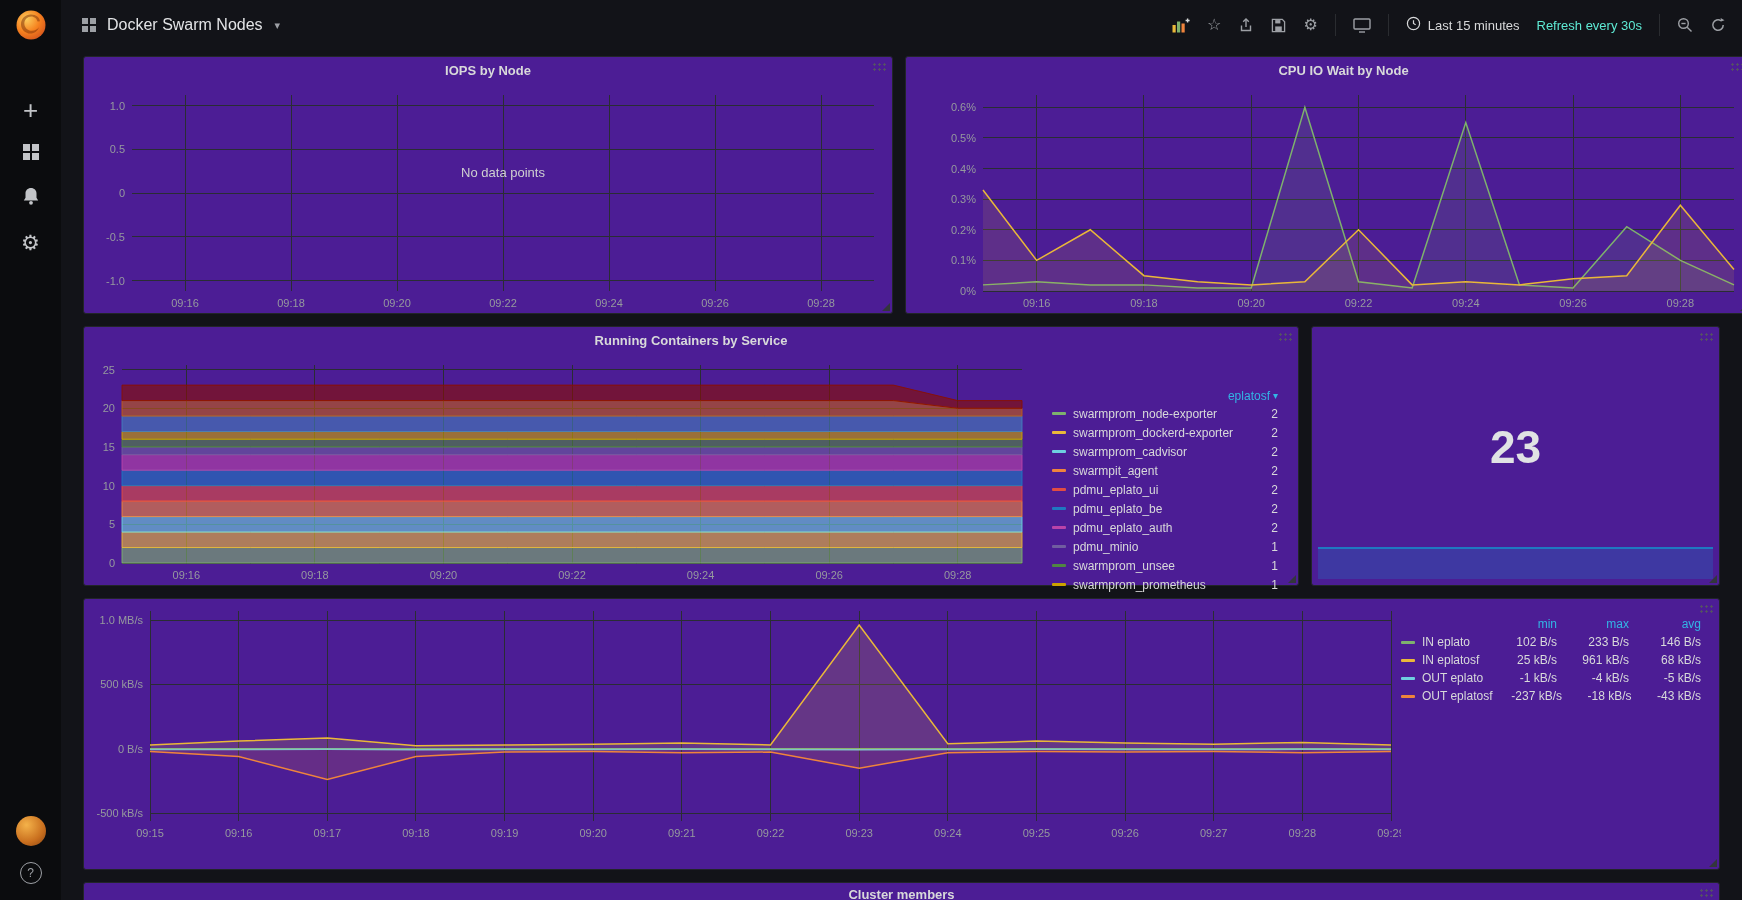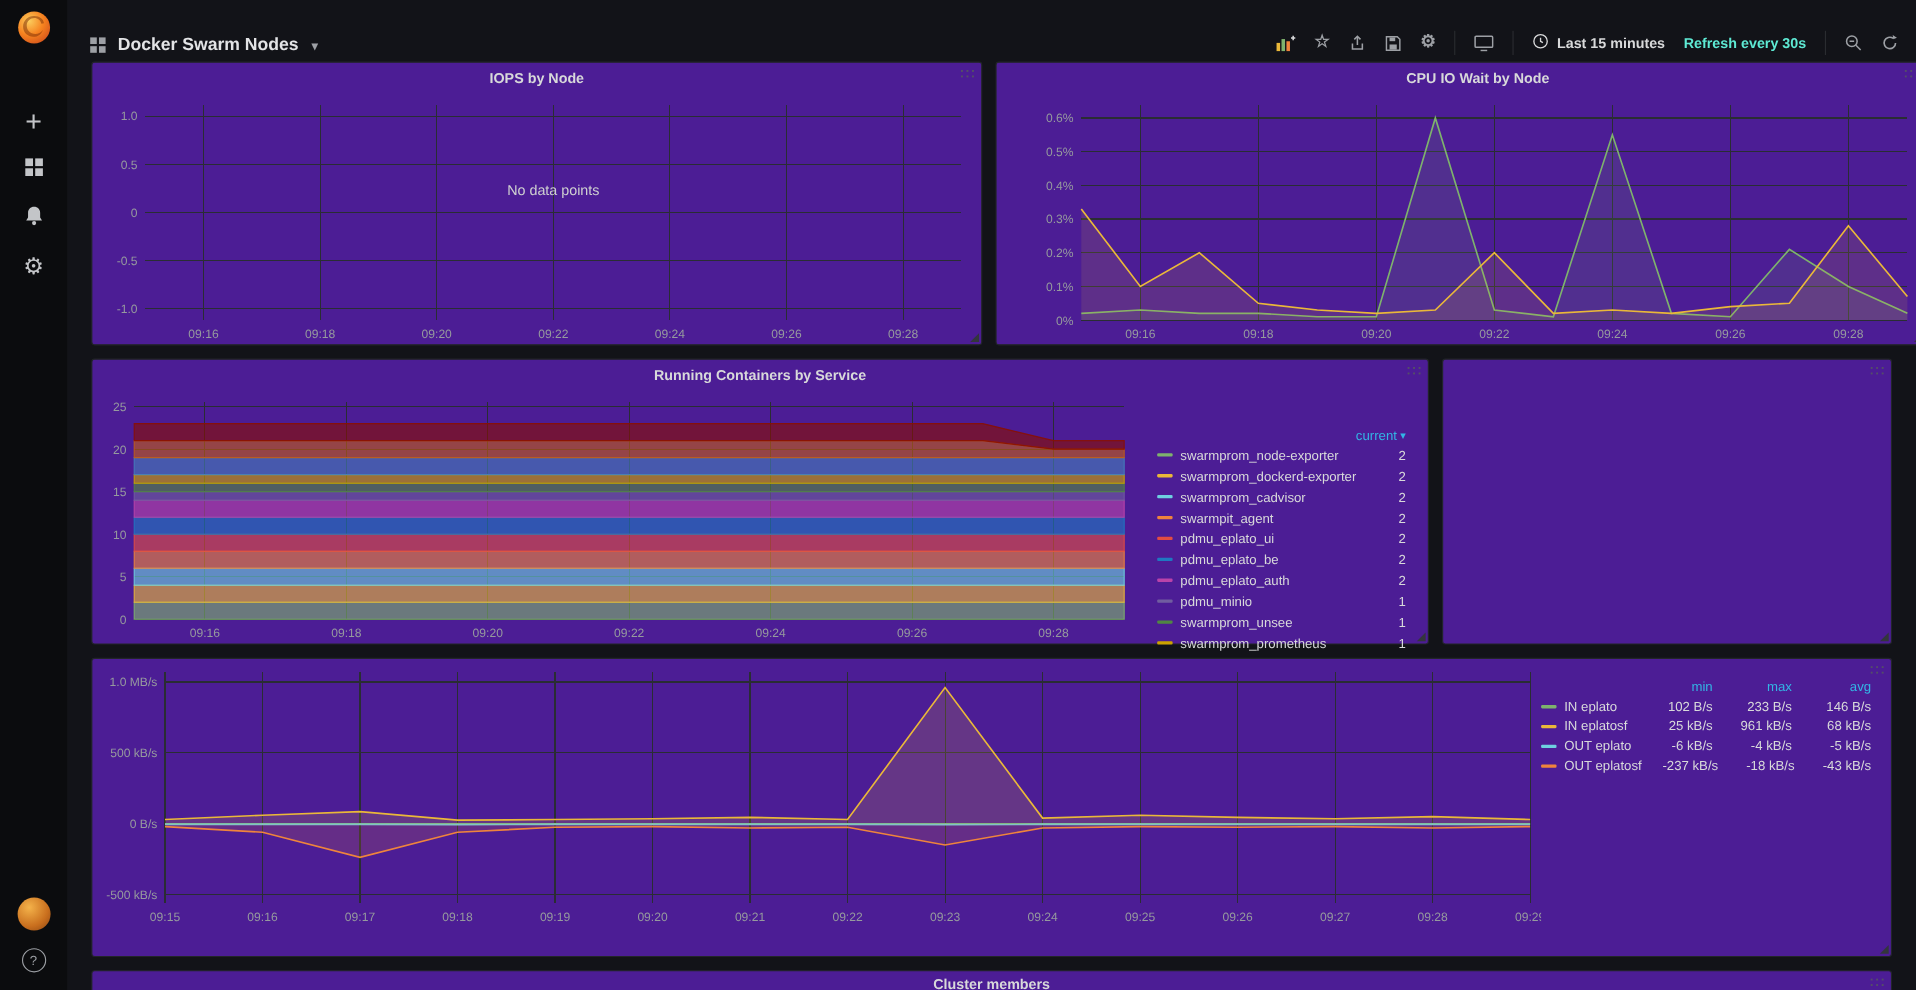--- a/index.html
+++ b/index.html
@@ -16,22 +16,22 @@
   .side-plus{font-size:26px;font-weight:300;line-height:1;}
   .side-gear{font-size:21px;line-height:1;}
   .sidebar-bottom{margin-top:auto;display:flex;flex-direction:column;align-items:center;gap:16px;padding-bottom:16px;}
   .avatar{width:30px;height:30px;border-radius:50%;
           background:radial-gradient(circle at 35% 30%, #f4b24a, #c96f1e 60%, #8a4513);}
   .help-circle{width:20px;height:20px;border:1.5px solid #9da0a5;border-radius:50%;color:#9da0a5;
                font-size:12px;display:flex;align-items:center;justify-content:center;}
 
   
   .main{position:absolute;left:61px;top:0;right:0;bottom:0;}
-  .navbar{height:50px;display:flex;align-items:flex-end;justify-content:space-between;
-          padding:0 16px 0 20px;box-sizing:border-box;font-weight:bold;}
+  .navbar{height:50px;display:flex;align-items:center;justify-content:space-between;
+          padding:0 16px 0 20px;box-sizing:border-box;}
   .nav-left{display:flex;align-items:center;gap:10px;}
   .nav-title{font-size:16px;color:#e3e4e6;cursor:pointer;}
   .caret{color:#9da0a5;font-size:11px;margin-left:2px;}
   .nav-right{display:flex;align-items:center;gap:17px;}
   .nav-icon{display:flex;align-items:center;justify-content:center;color:#9da0a5;cursor:pointer;}
   .nav-icon.txt{font-size:16px;line-height:1;}
   .divider{width:1px;height:22px;background:#2a2c30;}
   .time-ctl{display:flex;align-items:center;gap:7px;font-size:13px;color:#d8d9da;cursor:pointer;}
   .refresh-label{font-size:13px;cursor:pointer;}
 
@@ -330,21 +330,21 @@
                   <path d="M38,101.71875 L102.28571428571429,101.71875 L166.57142857142858,101.71875 L230.85714285714286,101.71875 L295.14285714285717,101.71875 L359.42857142857144,101.71875 L423.7142857142857,101.71875 L488,101.71875 L552.2857142857143,101.71875 L616.5714285714286,101.71875 L680.8571428571429,101.71875 L745.1428571428571,101.71875 L809.4285714285714,101.71875 L873.7142857142857,101.71875 L938,101.71875 L938,117.1875 L873.7142857142857,117.1875 L809.4285714285714,117.1875 L745.1428571428571,117.1875 L680.8571428571429,117.1875 L616.5714285714286,117.1875 L552.2857142857143,117.1875 L488,117.1875 L423.7142857142857,117.1875 L359.42857142857144,117.1875 L295.14285714285717,117.1875 L230.85714285714286,117.1875 L166.57142857142858,117.1875 L102.28571428571429,117.1875 L38,117.1875 Z" fill="#BA43A9" fill-opacity="0.62" stroke="#BA43A9" stroke-width="1" stroke-opacity="0.9"></path>
                   <path d="M38,93.984375 L102.28571428571429,93.984375 L166.57142857142858,93.984375 L230.85714285714286,93.984375 L295.14285714285717,93.984375 L359.42857142857144,93.984375 L423.7142857142857,93.984375 L488,93.984375 L552.2857142857143,93.984375 L616.5714285714286,93.984375 L680.8571428571429,93.984375 L745.1428571428571,93.984375 L809.4285714285714,93.984375 L873.7142857142857,93.984375 L938,93.984375 L938,101.71875 L873.7142857142857,101.71875 L809.4285714285714,101.71875 L745.1428571428571,101.71875 L680.8571428571429,101.71875 L616.5714285714286,101.71875 L552.2857142857143,101.71875 L488,101.71875 L423.7142857142857,101.71875 L359.42857142857144,101.71875 L295.14285714285717,101.71875 L230.85714285714286,101.71875 L166.57142857142858,101.71875 L102.28571428571429,101.71875 L38,101.71875 Z" fill="#705DA0" fill-opacity="0.62" stroke="#705DA0" stroke-width="1" stroke-opacity="0.9"></path>
                   <path d="M38,86.25 L102.28571428571429,86.25 L166.57142857142858,86.25 L230.85714285714286,86.25 L295.14285714285717,86.25 L359.42857142857144,86.25 L423.7142857142857,86.25 L488,86.25 L552.2857142857143,86.25 L616.5714285714286,86.25 L680.8571428571429,86.25 L745.1428571428571,86.25 L809.4285714285714,86.25 L873.7142857142857,86.25 L938,86.25 L938,93.984375 L873.7142857142857,93.984375 L809.4285714285714,93.984375 L745.1428571428571,93.984375 L680.8571428571429,93.984375 L616.5714285714286,93.984375 L552.2857142857143,93.984375 L488,93.984375 L423.7142857142857,93.984375 L359.42857142857144,93.984375 L295.14285714285717,93.984375 L230.85714285714286,93.984375 L166.57142857142858,93.984375 L102.28571428571429,93.984375 L38,93.984375 Z" fill="#508642" fill-opacity="0.62" stroke="#508642" stroke-width="1" stroke-opacity="0.9"></path>
                   <path d="M38,78.515625 L102.28571428571429,78.515625 L166.57142857142858,78.515625 L230.85714285714286,78.515625 L295.14285714285717,78.515625 L359.42857142857144,78.515625 L423.7142857142857,78.515625 L488,78.515625 L552.2857142857143,78.515625 L616.5714285714286,78.515625 L680.8571428571429,78.515625 L745.1428571428571,78.515625 L809.4285714285714,78.515625 L873.7142857142857,78.515625 L938,78.515625 L938,86.25 L873.7142857142857,86.25 L809.4285714285714,86.25 L745.1428571428571,86.25 L680.8571428571429,86.25 L616.5714285714286,86.25 L552.2857142857143,86.25 L488,86.25 L423.7142857142857,86.25 L359.42857142857144,86.25 L295.14285714285717,86.25 L230.85714285714286,86.25 L166.57142857142858,86.25 L102.28571428571429,86.25 L38,86.25 Z" fill="#CCA300" fill-opacity="0.62" stroke="#CCA300" stroke-width="1" stroke-opacity="0.9"></path>
                   <path d="M38,63.046875 L102.28571428571429,63.046875 L166.57142857142858,63.046875 L230.85714285714286,63.046875 L295.14285714285717,63.046875 L359.42857142857144,63.046875 L423.7142857142857,63.046875 L488,63.046875 L552.2857142857143,63.046875 L616.5714285714286,63.046875 L680.8571428571429,63.046875 L745.1428571428571,63.046875 L809.4285714285714,63.046875 L873.7142857142857,63.046875 L938,63.046875 L938,78.515625 L873.7142857142857,78.515625 L809.4285714285714,78.515625 L745.1428571428571,78.515625 L680.8571428571429,78.515625 L616.5714285714286,78.515625 L552.2857142857143,78.515625 L488,78.515625 L423.7142857142857,78.515625 L359.42857142857144,78.515625 L295.14285714285717,78.515625 L230.85714285714286,78.515625 L166.57142857142858,78.515625 L102.28571428571429,78.515625 L38,78.515625 Z" fill="#447EBC" fill-opacity="0.62" stroke="#447EBC" stroke-width="1" stroke-opacity="0.9"></path>
                   <path d="M38,47.578125 L102.28571428571429,47.578125 L166.57142857142858,47.578125 L230.85714285714286,47.578125 L295.14285714285717,47.578125 L359.42857142857144,47.578125 L423.7142857142857,47.578125 L488,47.578125 L552.2857142857143,47.578125 L616.5714285714286,47.578125 L680.8571428571429,47.578125 L745.1428571428571,47.578125 L809.4285714285714,47.578125 L873.7142857142857,55.3125 L938,55.3125 L938,63.046875 L873.7142857142857,63.046875 L809.4285714285714,63.046875 L745.1428571428571,63.046875 L680.8571428571429,63.046875 L616.5714285714286,63.046875 L552.2857142857143,63.046875 L488,63.046875 L423.7142857142857,63.046875 L359.42857142857144,63.046875 L295.14285714285717,63.046875 L230.85714285714286,63.046875 L166.57142857142858,63.046875 L102.28571428571429,63.046875 L38,63.046875 Z" fill="#C15C17" fill-opacity="0.62" stroke="#C15C17" stroke-width="1" stroke-opacity="0.9"></path>
                   <path d="M38,32.109375 L102.28571428571429,32.109375 L166.57142857142858,32.109375 L230.85714285714286,32.109375 L295.14285714285717,32.109375 L359.42857142857144,32.109375 L423.7142857142857,32.109375 L488,32.109375 L552.2857142857143,32.109375 L616.5714285714286,32.109375 L680.8571428571429,32.109375 L745.1428571428571,32.109375 L809.4285714285714,32.109375 L873.7142857142857,47.578125 L938,47.578125 L938,55.3125 L873.7142857142857,55.3125 L809.4285714285714,47.578125 L745.1428571428571,47.578125 L680.8571428571429,47.578125 L616.5714285714286,47.578125 L552.2857142857143,47.578125 L488,47.578125 L423.7142857142857,47.578125 L359.42857142857144,47.578125 L295.14285714285717,47.578125 L230.85714285714286,47.578125 L166.57142857142858,47.578125 L102.28571428571429,47.578125 L38,47.578125 Z" fill="#890F02" fill-opacity="0.62" stroke="#890F02" stroke-width="1" stroke-opacity="0.9"></path>
                 </svg></div>
             <div class="legend legend-containers">
               <div class="lg-head">
-                <span>current</span>
+                <span>eplatosf</span>
                 <span class="caret-sm">▾</span>
               </div>
               <div id="containers-legend-rows">
                   <div class="lg-row">
                     <span class="lg-dash" style="background:#7EB26D"></span>
                     <span class="lg-name">swarmprom_node-exporter</span>
                     <span class="lg-val">2</span>
                   </div>
                   <div class="lg-row">
                     <span class="lg-dash" style="background:#EAB839"></span>
@@ -392,20 +392,24 @@
                     <span class="lg-val">1</span>
                   </div>
                 </div>
             </div>
           </div>
           <div class="resize-handle"></div>
         </section>
 
         <section class="panel p-total">
           <div class="drag-dots"></div>
+          <div class="panel-body">
+            <div class="big-value">23</div>
+            <div class="sparkline"></div>
+          </div>
           <div class="resize-handle"></div>
         </section>
       </div>
 
       <div class="row row3">
         <section class="panel p-network">
           <div class="drag-dots"></div>
           <div class="panel-body">
             <div class="chart-mount" id="chart-network"><svg width="1317" height="244">
                   <line x1="66" y1="21.01840490797545" x2="1307" y2="21.01840490797545" stroke="#2a2d33" stroke-width="1" shape-rendering="crispEdges"></line>
@@ -469,21 +473,21 @@
                   <span class="lg-tval">146 B/s</span>
                 </div>
                 <div class="lg-trow">
                   <span class="lg-tname"><span class="lg-dash" style="background:#EAB839"></span>IN eplatosf</span>
                   <span class="lg-tval">25 kB/s</span>
                   <span class="lg-tval">961 kB/s</span>
                   <span class="lg-tval">68 kB/s</span>
                 </div>
                 <div class="lg-trow">
                   <span class="lg-tname"><span class="lg-dash" style="background:#6ED0E0"></span>OUT eplato</span>
-                  <span class="lg-tval">-6 kB/s</span>
+                  <span class="lg-tval">-1 kB/s</span>
                   <span class="lg-tval">-4 kB/s</span>
                   <span class="lg-tval">-5 kB/s</span>
                 </div>
                 <div class="lg-trow">
                   <span class="lg-tname"><span class="lg-dash" style="background:#EF843C"></span>OUT eplatosf</span>
                   <span class="lg-tval">-237 kB/s</span>
                   <span class="lg-tval">-18 kB/s</span>
                   <span class="lg-tval">-43 kB/s</span>
                 </div>
               </div>

